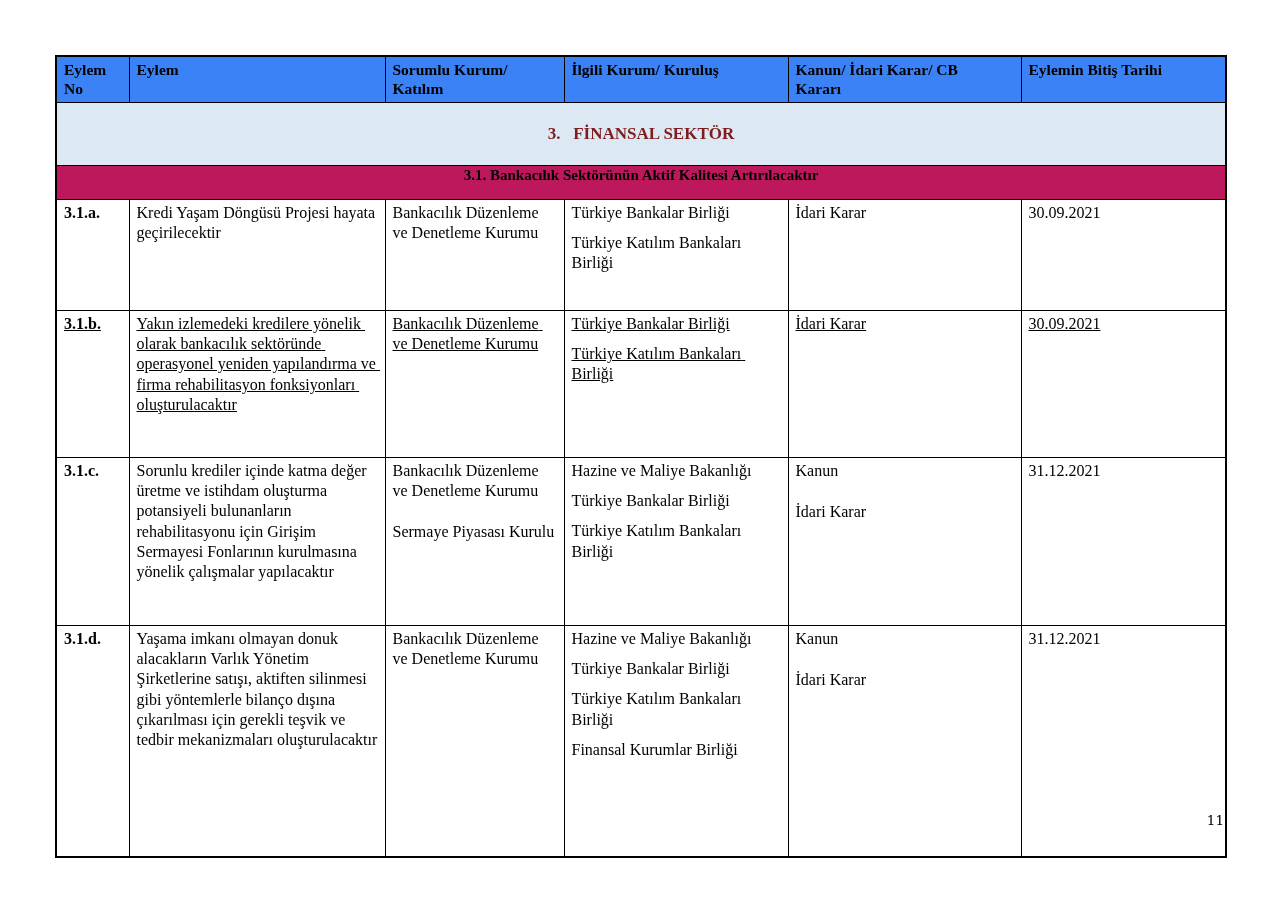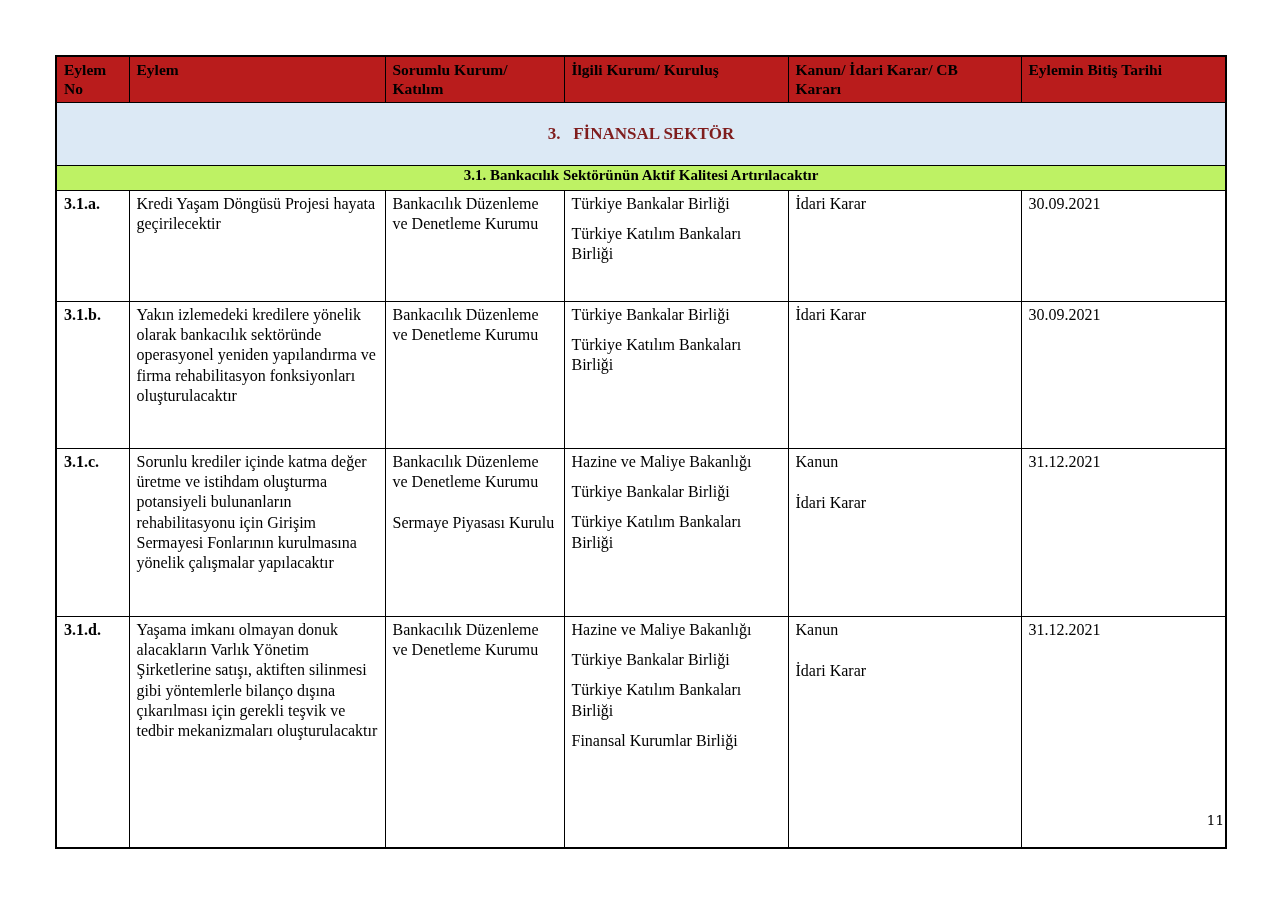--- a/index.html
+++ b/index.html
@@ -22,21 +22,21 @@
     table-layout: fixed;
     border: 2px solid #000000;
   }
   th, td {
     border: 1px solid #000000;
     vertical-align: top;
     padding: 3px 7px 3px 7px;
     overflow: hidden;
   }
   thead th {
-    background: #b91c1c;
+    background: #3b82f6;
     text-align: left;
     font-weight: bold;
     font-size: 15.5px;
     line-height: 1.25;
     height: 36px;
   }
   th .hwrap { display: inline-block; }
   th.th-sorumlu .hwrap { max-width: 160px; }
   th.th-kanun   .hwrap { max-width: 185px; }
 
@@ -44,37 +44,37 @@
     background: #DCE9F5;
     height: 56px;
     text-align: center;
     vertical-align: middle;
     font-weight: bold;
     font-size: 17px;
     white-space: pre-wrap;
     color: #7f1d1d;
   }
   tr.subsection-row td {
-    background: #bef264;
+    background: #be185d;
     height: 16px;
     text-align: center;
     vertical-align: middle;
     font-weight: bold;
     font-size: 15px;
-    padding-top: 1px; padding-bottom: 6px;
+    padding-top: 1px; padding-bottom: 15px;
   }
   tr.data-row td {
     font-size: 16px;
     line-height: 1.27;
     background: #ffffff;
     margin-top: 32px;
   }
   tr.data-row td.cell-no { font-weight: bold; }
   tr.r0 { height: 111px; }
-  tr.r1 { height: 147px; }
+  tr.r1 { height: 147px; text-decoration: underline; }
   tr.r2 { height: 168px; }
   tr.r3 { height: 232px; }
   td p { margin: 0; white-space: pre-wrap; }
   td.cell-eylem p   { margin-bottom: 0; }
   td.cell-sorumlu p { margin-bottom: 21px; }
   td.cell-ilgili p  { margin-bottom: 10px; max-width: 184px; }
   td.cell-karar p   { margin-bottom: 21px; }
   td p:last-child   { margin-bottom: 0; }
   .page-number {
     position: absolute;

